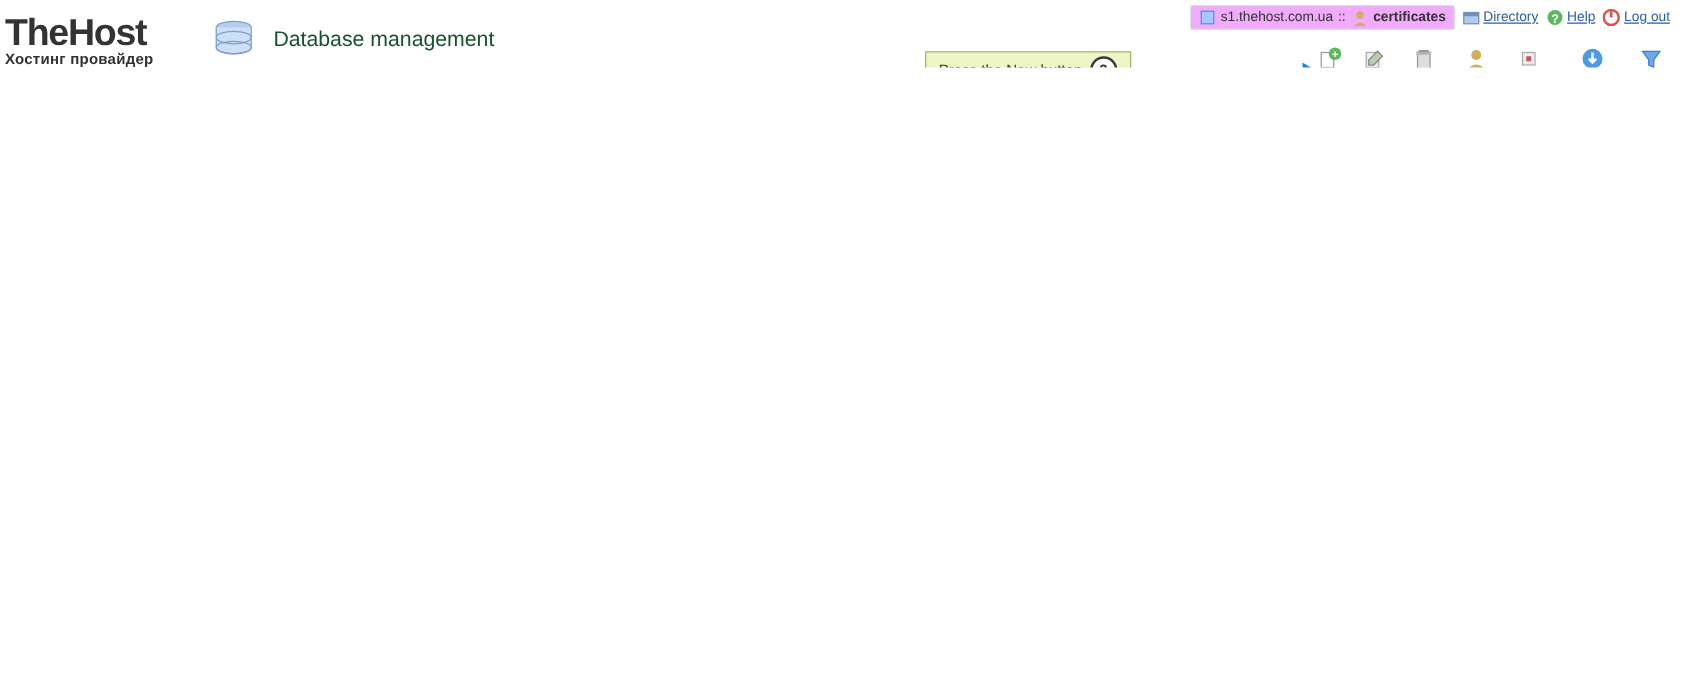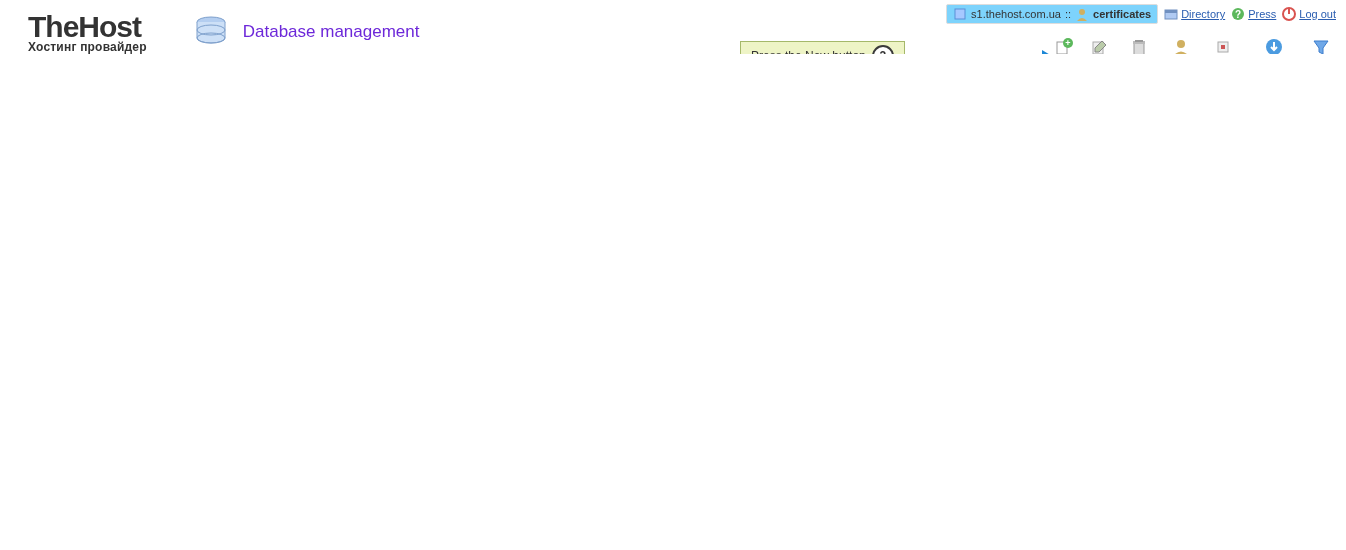--- a/index.html
+++ b/index.html
@@ -1,30 +1,30 @@
 <!DOCTYPE html>
 <html><head>
 <meta charset="utf-8">
 <style>
 * { margin: 0; padding: 0; box-sizing: border-box; }
 body { font-family: Tahoma, Verdana, Arial, sans-serif; font-size: 11px; color: #333; background: #fff; width: 1346px; position: relative; }
 
 
 .topbar { position: absolute; top: 4px; right: 10px; display: flex; align-items: center; gap: 6px; font-size: 11px; }
-.topbar .server-box { background: #7dd3fc; border: 1px solid #ddd; padding: 2px 6px; border-radius: 2px; display: flex; align-items: center; gap: 4px; }
+.topbar .server-box { background: #f0abfc; border: 1px solid #ddd; padding: 2px 6px; border-radius: 2px; display: flex; align-items: center; gap: 4px; }
 .topbar .link { color: #2a5db0; text-decoration: underline; display: flex; align-items: center; gap: 3px; cursor: pointer; }
 
 
-.logo-area { padding: 10px 28px 0; display: flex; align-items: center; gap: 14px; }
+.logo-area { padding: 10px 4px 0; display: flex; align-items: center; gap: 14px; }
 .logo { font-family: Arial, sans-serif; }
 .logo .big { font-size: 30px; font-weight: 900; letter-spacing: -1px; }
 .logo .sub { font-size: 12px; font-weight: 600; letter-spacing: 0.2px; margin-top: -4px; }
 .page-title-area { display: flex; align-items: center; gap: 12px; margin-left: 30px; }
 .db-icon { width: 40px; height: 40px; }
-.page-title { font-size: 17px; color: #6d28d9; }
+.page-title { font-size: 17px; color: #14532d; }
 
 
 .callout2 { position: absolute; top: 41px; left: 740px; display: flex; align-items: center; }
 .callout-box { background: #eef4c6; border: 1px solid #a5b86a; padding: 3px 10px; font-size: 12px; display: flex; align-items: center; }
 .callout-num { width: 22px; height: 22px; border: 2px solid #3a3a3a; border-radius: 50%; display: inline-flex; align-items: center; justify-content: center; font-weight: bold; font-size: 12px; background: #fff; margin-left: 6px; }
 .arrow-right { width: 140px; height: 2px; background: #1b87d6; position: relative; margin-left: 6px; }
 .arrow-right::after { content: ''; position: absolute; right: -1px; top: -5px; border-left: 10px solid #1b87d6; border-top: 6px solid transparent; border-bottom: 6px solid transparent; }
 
 
 .toolbar-icons { position: absolute; top: 34px; right: 10px; display: flex; gap: 6px; }
@@ -107,21 +107,21 @@
         <rect x="1" y="3" width="12" height="9" fill="#b0caf2" stroke="#7090c0"></rect>
         <rect x="1" y="3" width="12" height="3" fill="#7090c0"></rect>
       </svg>
     <span>Directory</span>
   </span>
   <span class="link">
     <svg class="svgicon" width="14" height="14">
         <circle cx="7" cy="7" r="6" fill="#5cb85c"></circle>
         <text x="7" y="11" text-anchor="middle" fill="#fff" font-size="10" font-weight="bold">?</text>
       </svg>
-    <span>Press</span>
+    <span>Help</span>
   </span>
   <span class="link">
     <svg class="svgicon" width="14" height="14">
         <circle cx="7" cy="7" r="6" fill="none" stroke="#d9534f" stroke-width="2"></circle>
         <line x1="7" y1="2" x2="7" y2="7" stroke="#d9534f" stroke-width="2"></line>
       </svg>
     <span>Log out</span>
   </span>
 </div>
 

